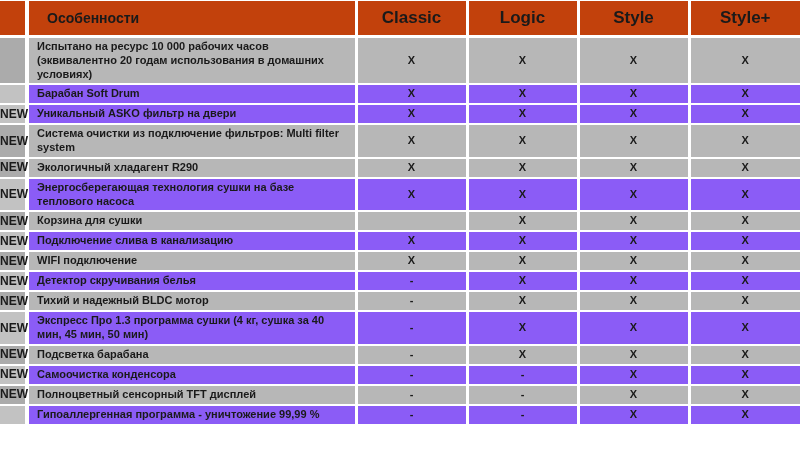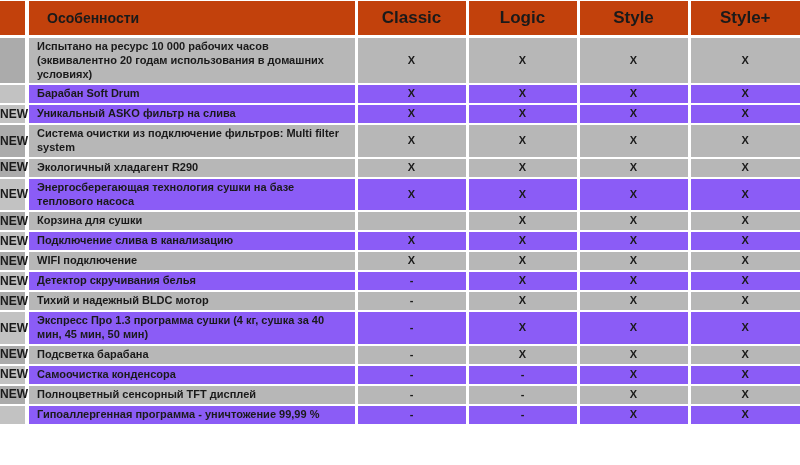--- a/index.html
+++ b/index.html
@@ -98,21 +98,21 @@
       <tr class="light">
         <td class="new-cell"></td>
         <td class="feature-cell">Барабан Soft Drum</td>
         <td class="mark-cell">X</td>
         <td class="mark-cell">X</td>
         <td class="mark-cell">X</td>
         <td class="mark-cell">X</td>
       </tr>
       <tr class="light">
         <td class="new-cell">NEW</td>
-        <td class="feature-cell">Уникальный ASKO фильтр на слива</td>
+        <td class="feature-cell">Уникальный ASKO фильтр на двери</td>
         <td class="mark-cell">X</td>
         <td class="mark-cell">X</td>
         <td class="mark-cell">X</td>
         <td class="mark-cell">X</td>
       </tr>
       <tr class="dark">
         <td class="new-cell">NEW</td>
         <td class="feature-cell">Система очистки из подключение фильтров: Multi filter system</td>
         <td class="mark-cell">X</td>
         <td class="mark-cell">X</td>

